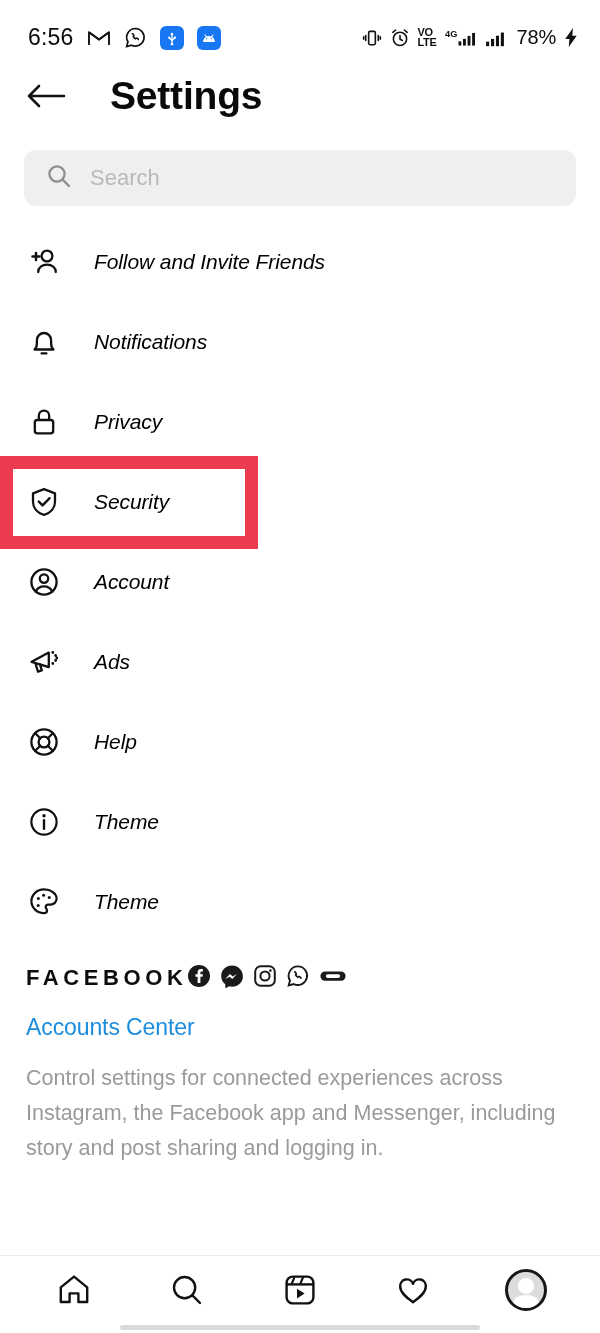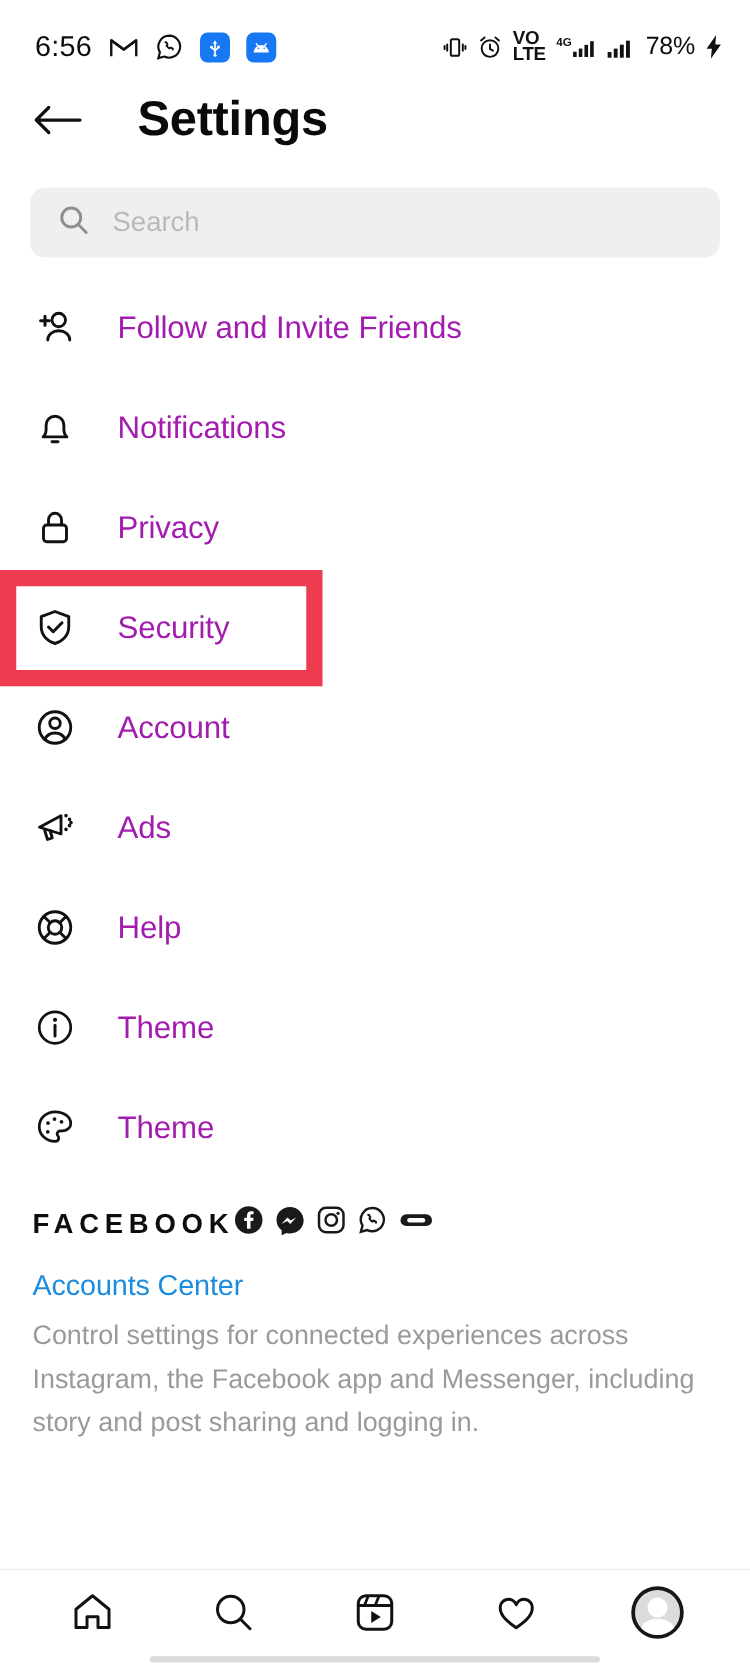--- a/index.html
+++ b/index.html
@@ -21,21 +21,21 @@
     padding:17px 22px 0 28px;
   }
   .status-left { display:flex; align-items:center; gap:13px; }
   .status-time { font-size:23px; font-weight:400; letter-spacing:.2px; color:#0d0d0d; }
   .status-right { display:flex; align-items:center; gap:8px; }
   .sb-ico { display:flex; align-items:center; }
   .blue-chip {
     width:24px; height:24px; border-radius:6px; background:#1877F2;
     display:flex; align-items:center; justify-content:center;
   }
-  .volte-box { display:flex; flex-direction:column; line-height:.82; font-size:15px; font-weight:700; letter-spacing:-.3px; }
+  .volte-box { display:flex; flex-direction:column; line-height:.82; font-size:11px; font-weight:700; letter-spacing:-.3px; }
   .batt-pct { font-size:20px; letter-spacing:-.2px; color:#0d0d0d; }
 
   
   .header {
     height:76px;
     display:flex;
     align-items:center;
     padding:0 26px;
     gap:44px;
   }
@@ -64,21 +64,21 @@
   .menu { padding-top:16px; position:relative; }
   .menu-item {
     height:80px;
     display:flex;
     align-items:center;
     padding:0 26px;
     gap:32px;
     cursor:pointer;
   }
   .menu-icon { width:36px; height:36px; display:flex; align-items:center; justify-content:center; flex:none; }
-  .menu-label { font-size:25px; color:#a21caf; letter-spacing:-.1px; }
+  .menu-label { font-size:21px; color:#000000; letter-spacing:-.1px;font-style:italic; }
 
   
   .highlight-box {
     position:absolute;
     left:0;
     width:258px;
     height:93px;
     border:13px solid #ED3B50;
     pointer-events:none;
     z-index:5;
@@ -92,21 +92,21 @@
   }
   .fb-icons { display:flex; align-items:center; gap:9px; }
   .accounts-center {
     margin-top:22px;
     font-size:23px;
     color:#1C8DDE;
     cursor:pointer;
     letter-spacing:-.1px;
   }
   .fb-desc {
-    margin-top:9px;
+    margin-top:20px;
     font-size:21.5px;
     line-height:35px;
     color:#9a9a9a;
     max-width:540px;
   }
 
   
   .bottom-nav {
     position:absolute;
     left:0; right:0; bottom:0;

